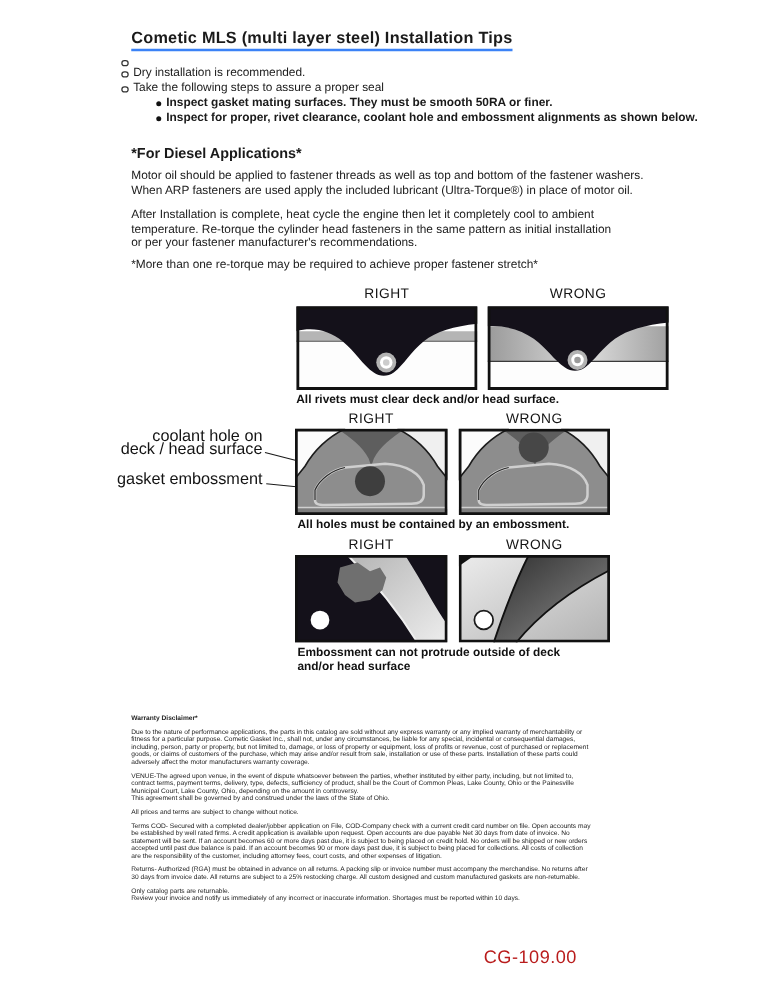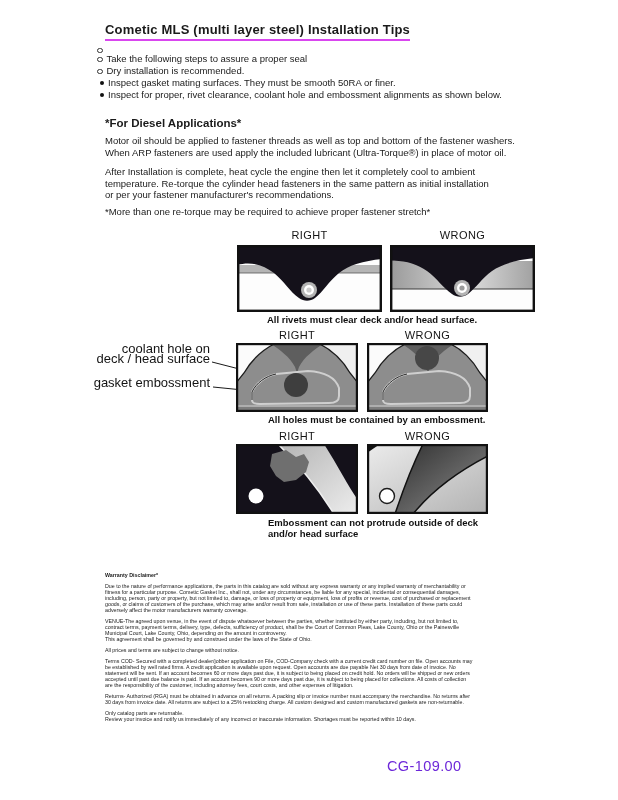--- a/index.html
+++ b/index.html
@@ -2,61 +2,61 @@
 <html><head>
 <meta charset="utf-8">
 <style>
   html,body{margin:0;padding:0;background:#ffffff;}
   .page{position:relative;width:618px;height:800px;background:#ffffff;overflow:hidden;
         font-family:"Liberation Sans", sans-serif;color:#1a1a1a;}
   .abs{position:absolute;}
   .pre{white-space:pre-line;}
   
   .title{left:105px;top:22px;font-size:13px;font-weight:bold;letter-spacing:.2px;
-         border-bottom:2px solid #d946ef;padding-bottom:2px;text-align:right;}
+         border-bottom:2px solid #3b82f6;padding-bottom:2px;text-align:right;}
   
   .bullets{left:97px;top:44px;font-size:9.5px;line-height:12px;}
   .b-row{display:flex;align-items:flex-start;}
-  .s-row{display:flex;align-items:flex-start;margin-left:3px;}
+  .s-row{display:flex;align-items:flex-start;margin-left:28px;font-weight:bold;}
   .odot{flex:0 0 auto;width:3.5px;height:3.5px;border:1px solid #333;border-radius:50%;
         margin:3.5px 4px 0 0;background:#fff;}
   .fdot{flex:0 0 auto;width:4px;height:4px;border-radius:50%;background:#111;margin:3.5px 4px 0 0;}
   
   .h2{left:105px;top:117px;font-size:11.5px;font-weight:bold;}
   .para{font-size:9.5px;line-height:11.5px;width:430px;}
   
   .fig-label{font-size:11px;letter-spacing:.4px;text-align:center;color:#141414;}
-  .caption{font-size:9.5px;font-weight:bold;line-height:11px;color:#111;margin-left:30px;}
+  .caption{font-size:9.5px;font-weight:bold;line-height:11px;color:#111;}
   .figbox{display:block;}
   .callout{font-size:13px;line-height:9.5px;text-align:right;width:120px;color:#141414;}
   
   .legal{left:105px;top:572px;width:420px;font-size:5.3px;line-height:6px;color:#222;}
   .legal p{margin:0 0 5px 0;}
   .legal .lh{font-weight:bold;margin-bottom:5px;}
   
-  .footer{left:387px;top:758px;font-size:14.5px;letter-spacing:.4px;color:#6d28d9;}
+  .footer{left:387px;top:758px;font-size:14.5px;letter-spacing:.4px;color:#b91c1c;}
 </style>
 </head>
 <body>
 
 <div class="page">
 
   <div class="abs title">Cometic MLS (multi layer steel) Installation Tips</div>
 
   <div class="abs bullets">
     <div class="b-row">
       <span class="odot"></span>
     </div>
     <div class="b-row">
       <span class="odot"></span>
-      <span>Take the following steps to assure a proper seal</span>
+      <span>Dry installation is recommended.</span>
     </div>
     <div class="b-row">
       <span class="odot"></span>
-      <span>Dry installation is recommended.</span>
+      <span>Take the following steps to assure a proper seal</span>
     </div>
     <div class="s-row">
       <span class="fdot"></span>
       <span>Inspect gasket mating surfaces.  They must be smooth 50RA or finer.</span>
     </div>
     <div class="s-row">
       <span class="fdot"></span>
       <span>Inspect for proper, rivet clearance, coolant hole and embossment alignments as shown below.</span>
     </div>
   </div>

